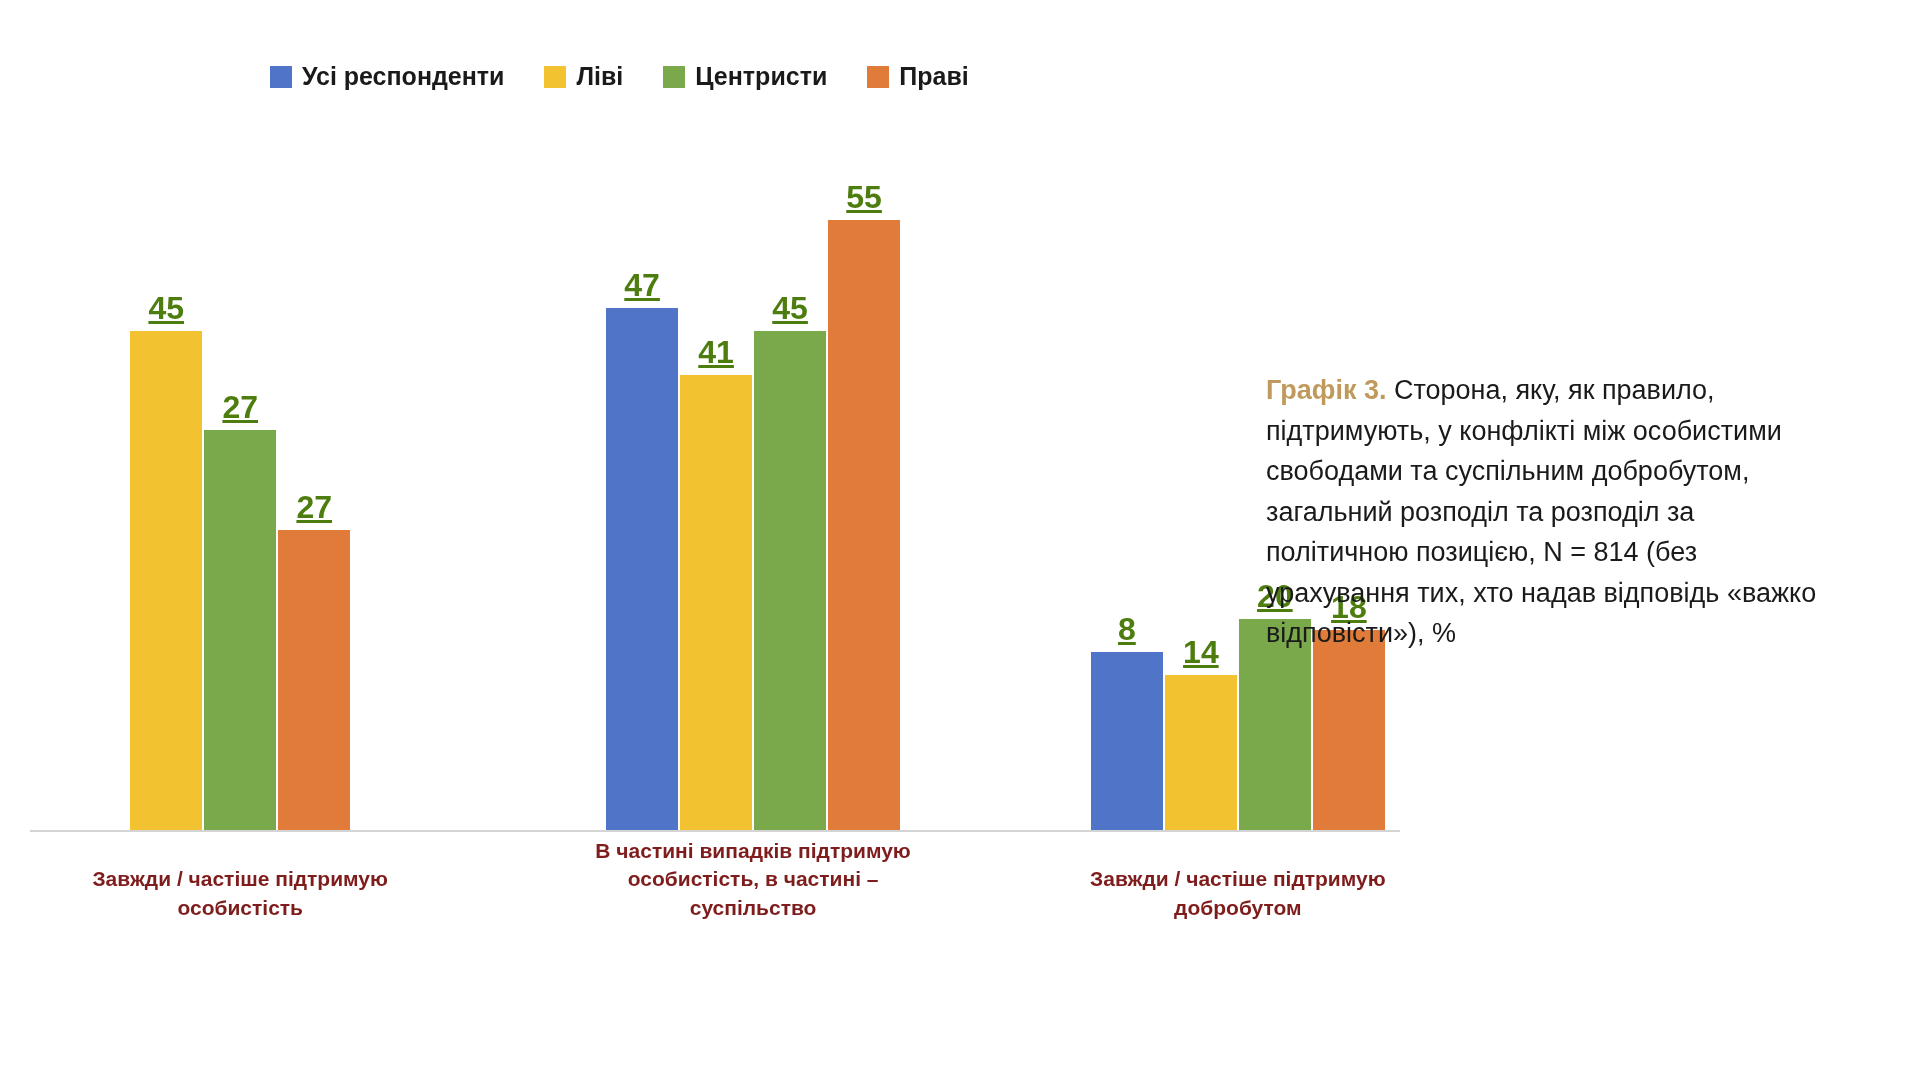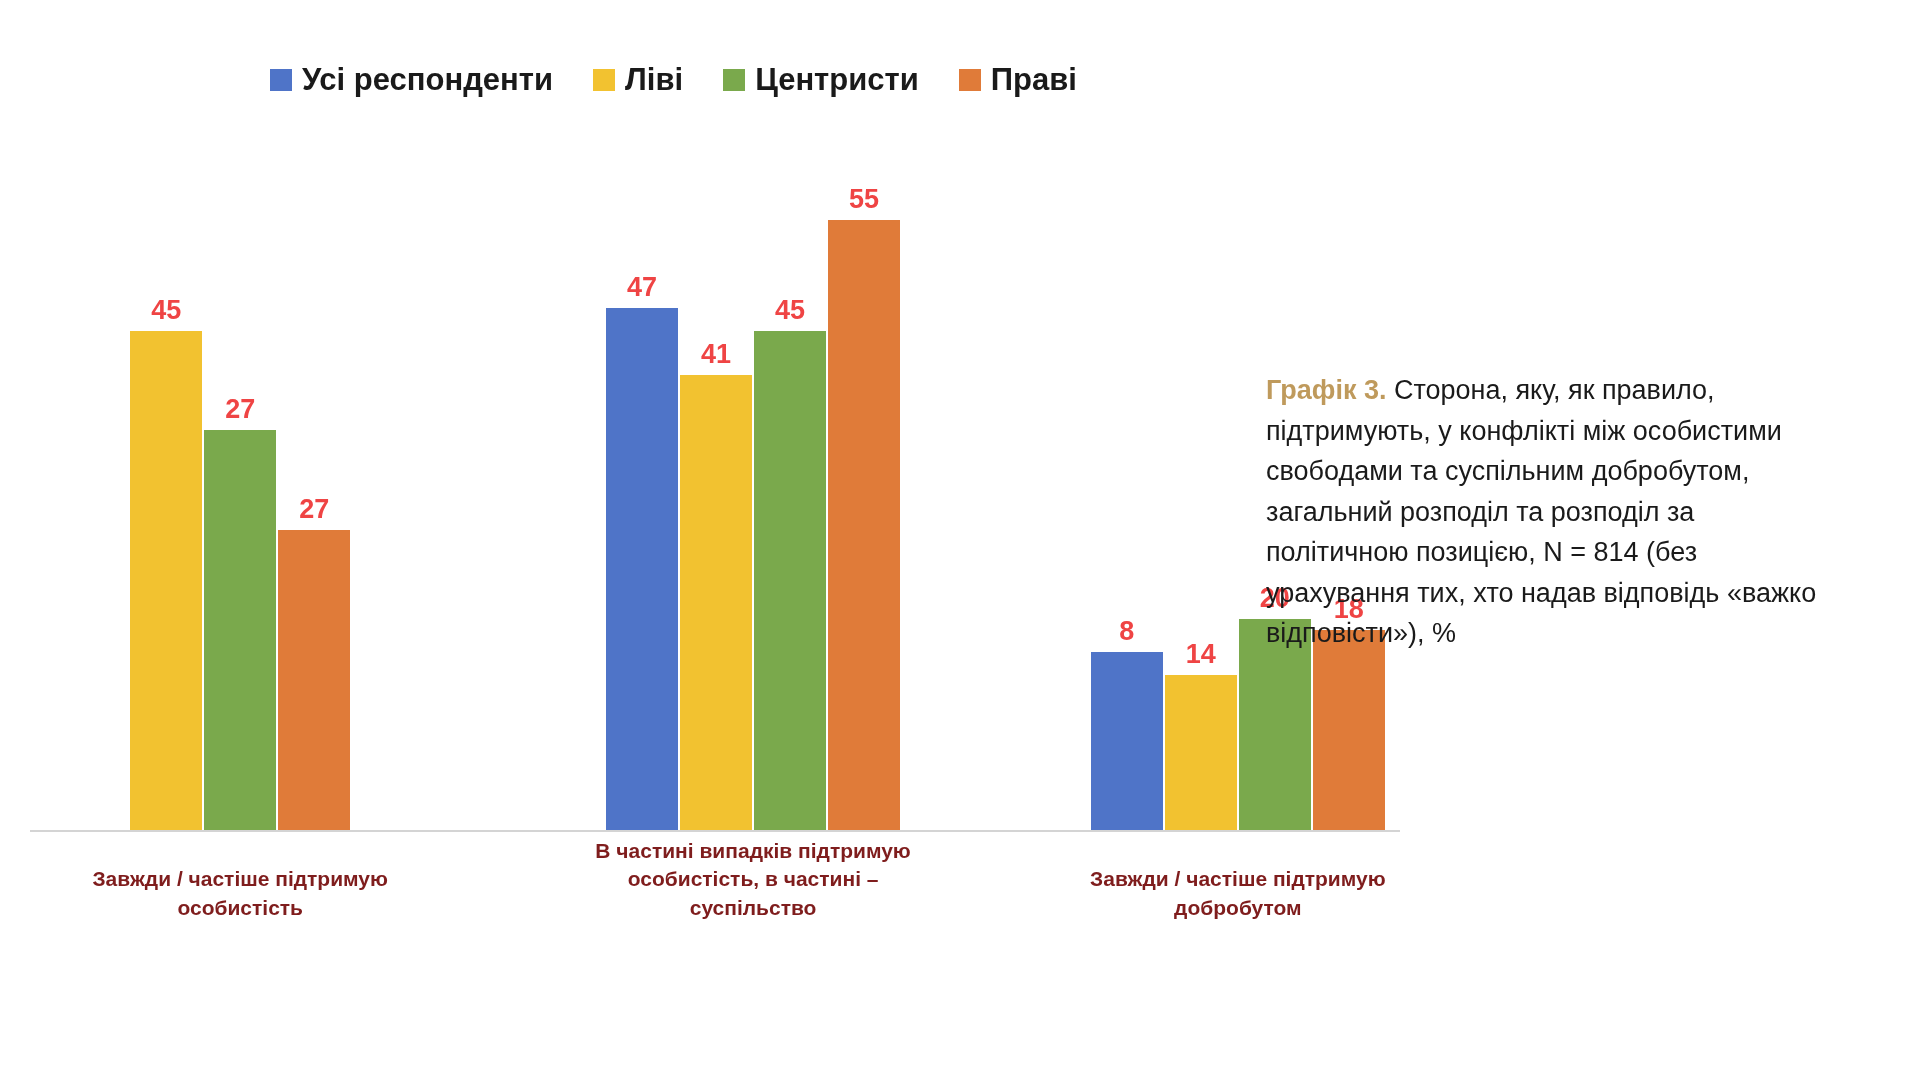--- a/index.html
+++ b/index.html
@@ -32,21 +32,21 @@
     display: flex;
     align-items: center;
     gap: 10px;
   }
   .legend-swatch {
     width: 22px;
     height: 22px;
     display: block;
   }
   .legend-label {
-    font-size: 31px;
+    font-size: 25px;
     font-weight: bold;
     color: #1a1a1a;
     white-space: nowrap;
   }
 
   
   #plot {
     position: absolute;
     left: 0px;
     top: 120px;
@@ -92,25 +92,26 @@
     position: relative;
     width: 72px;
     display: flex;
     flex-direction: column;
     justify-content: flex-end;
     align-items: center;
     height: 100%;
   }
 
   .bar-value {
-    font-size: 27px;
-    font-weight: bold;
-    color: #ef4444;
+    font-size: 32px;
+    font-weight: bold;
+    color: #4d7c0f;
     margin-bottom: 7px;
     line-height: 1;
+    text-decoration: underline;
   }
 
   .bar {
     width: 72px;
     display: block;
   }
 
   .group-label {
     position: absolute;
     bottom: -92px;

